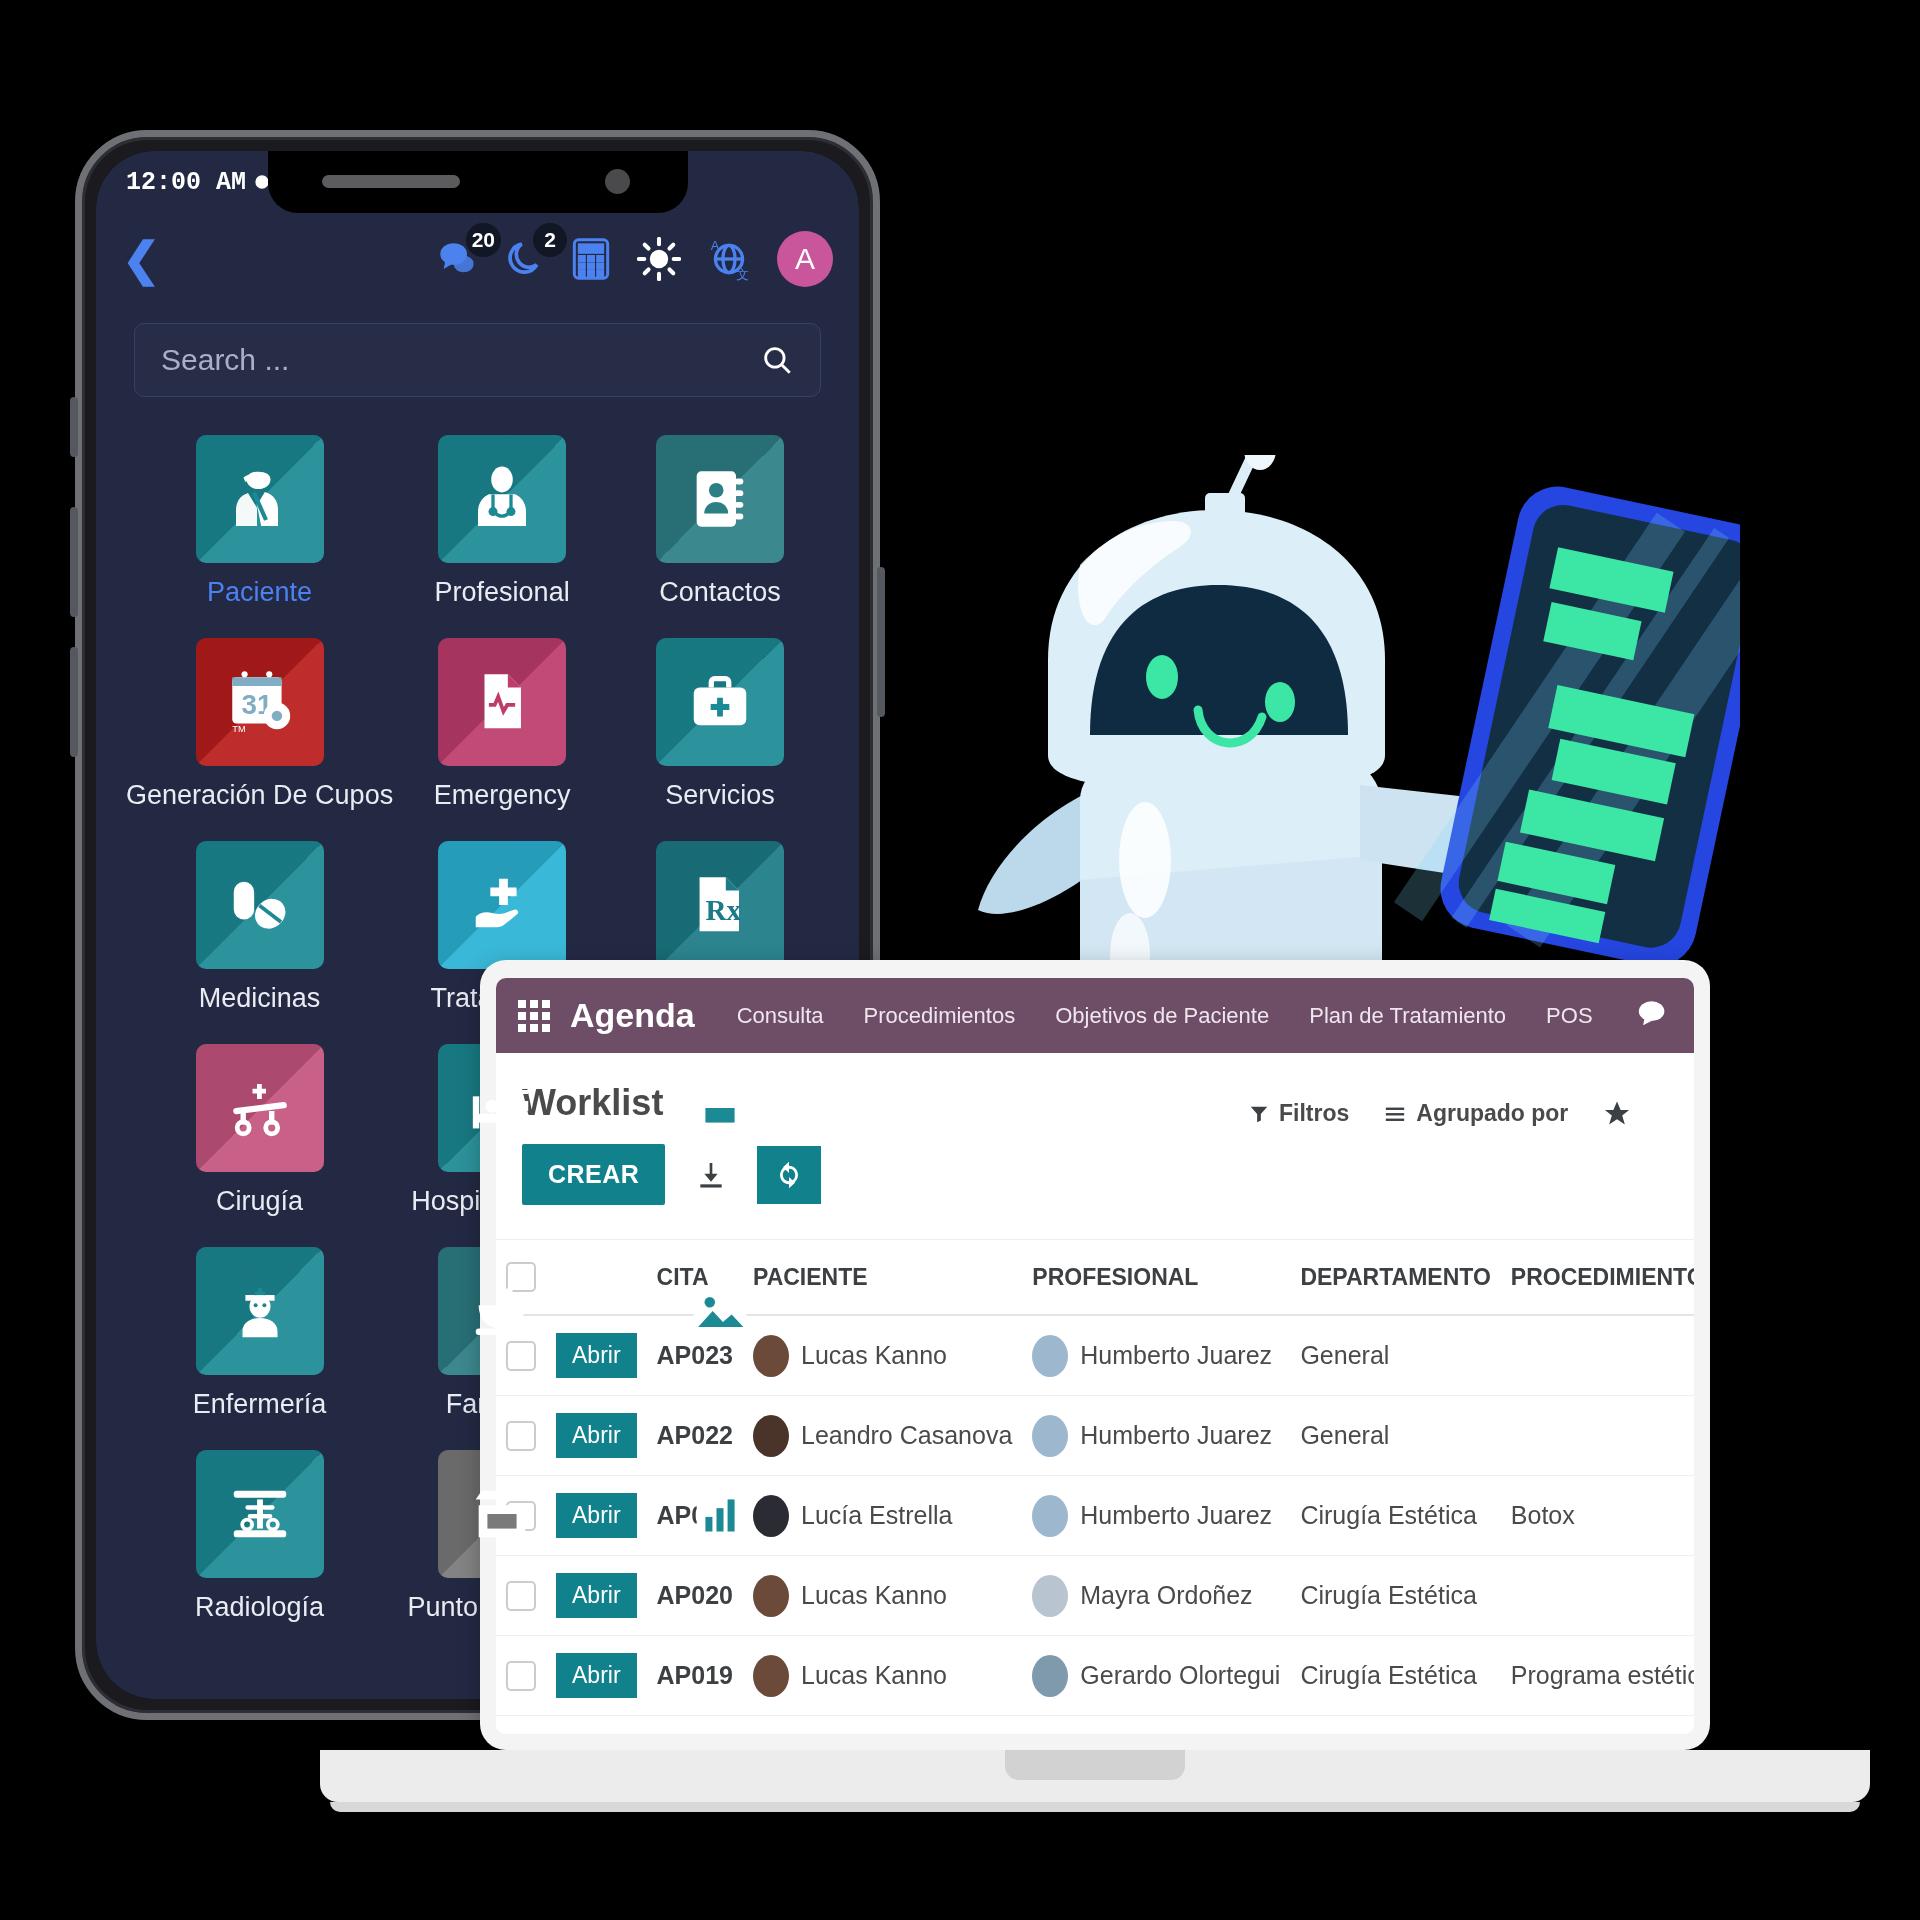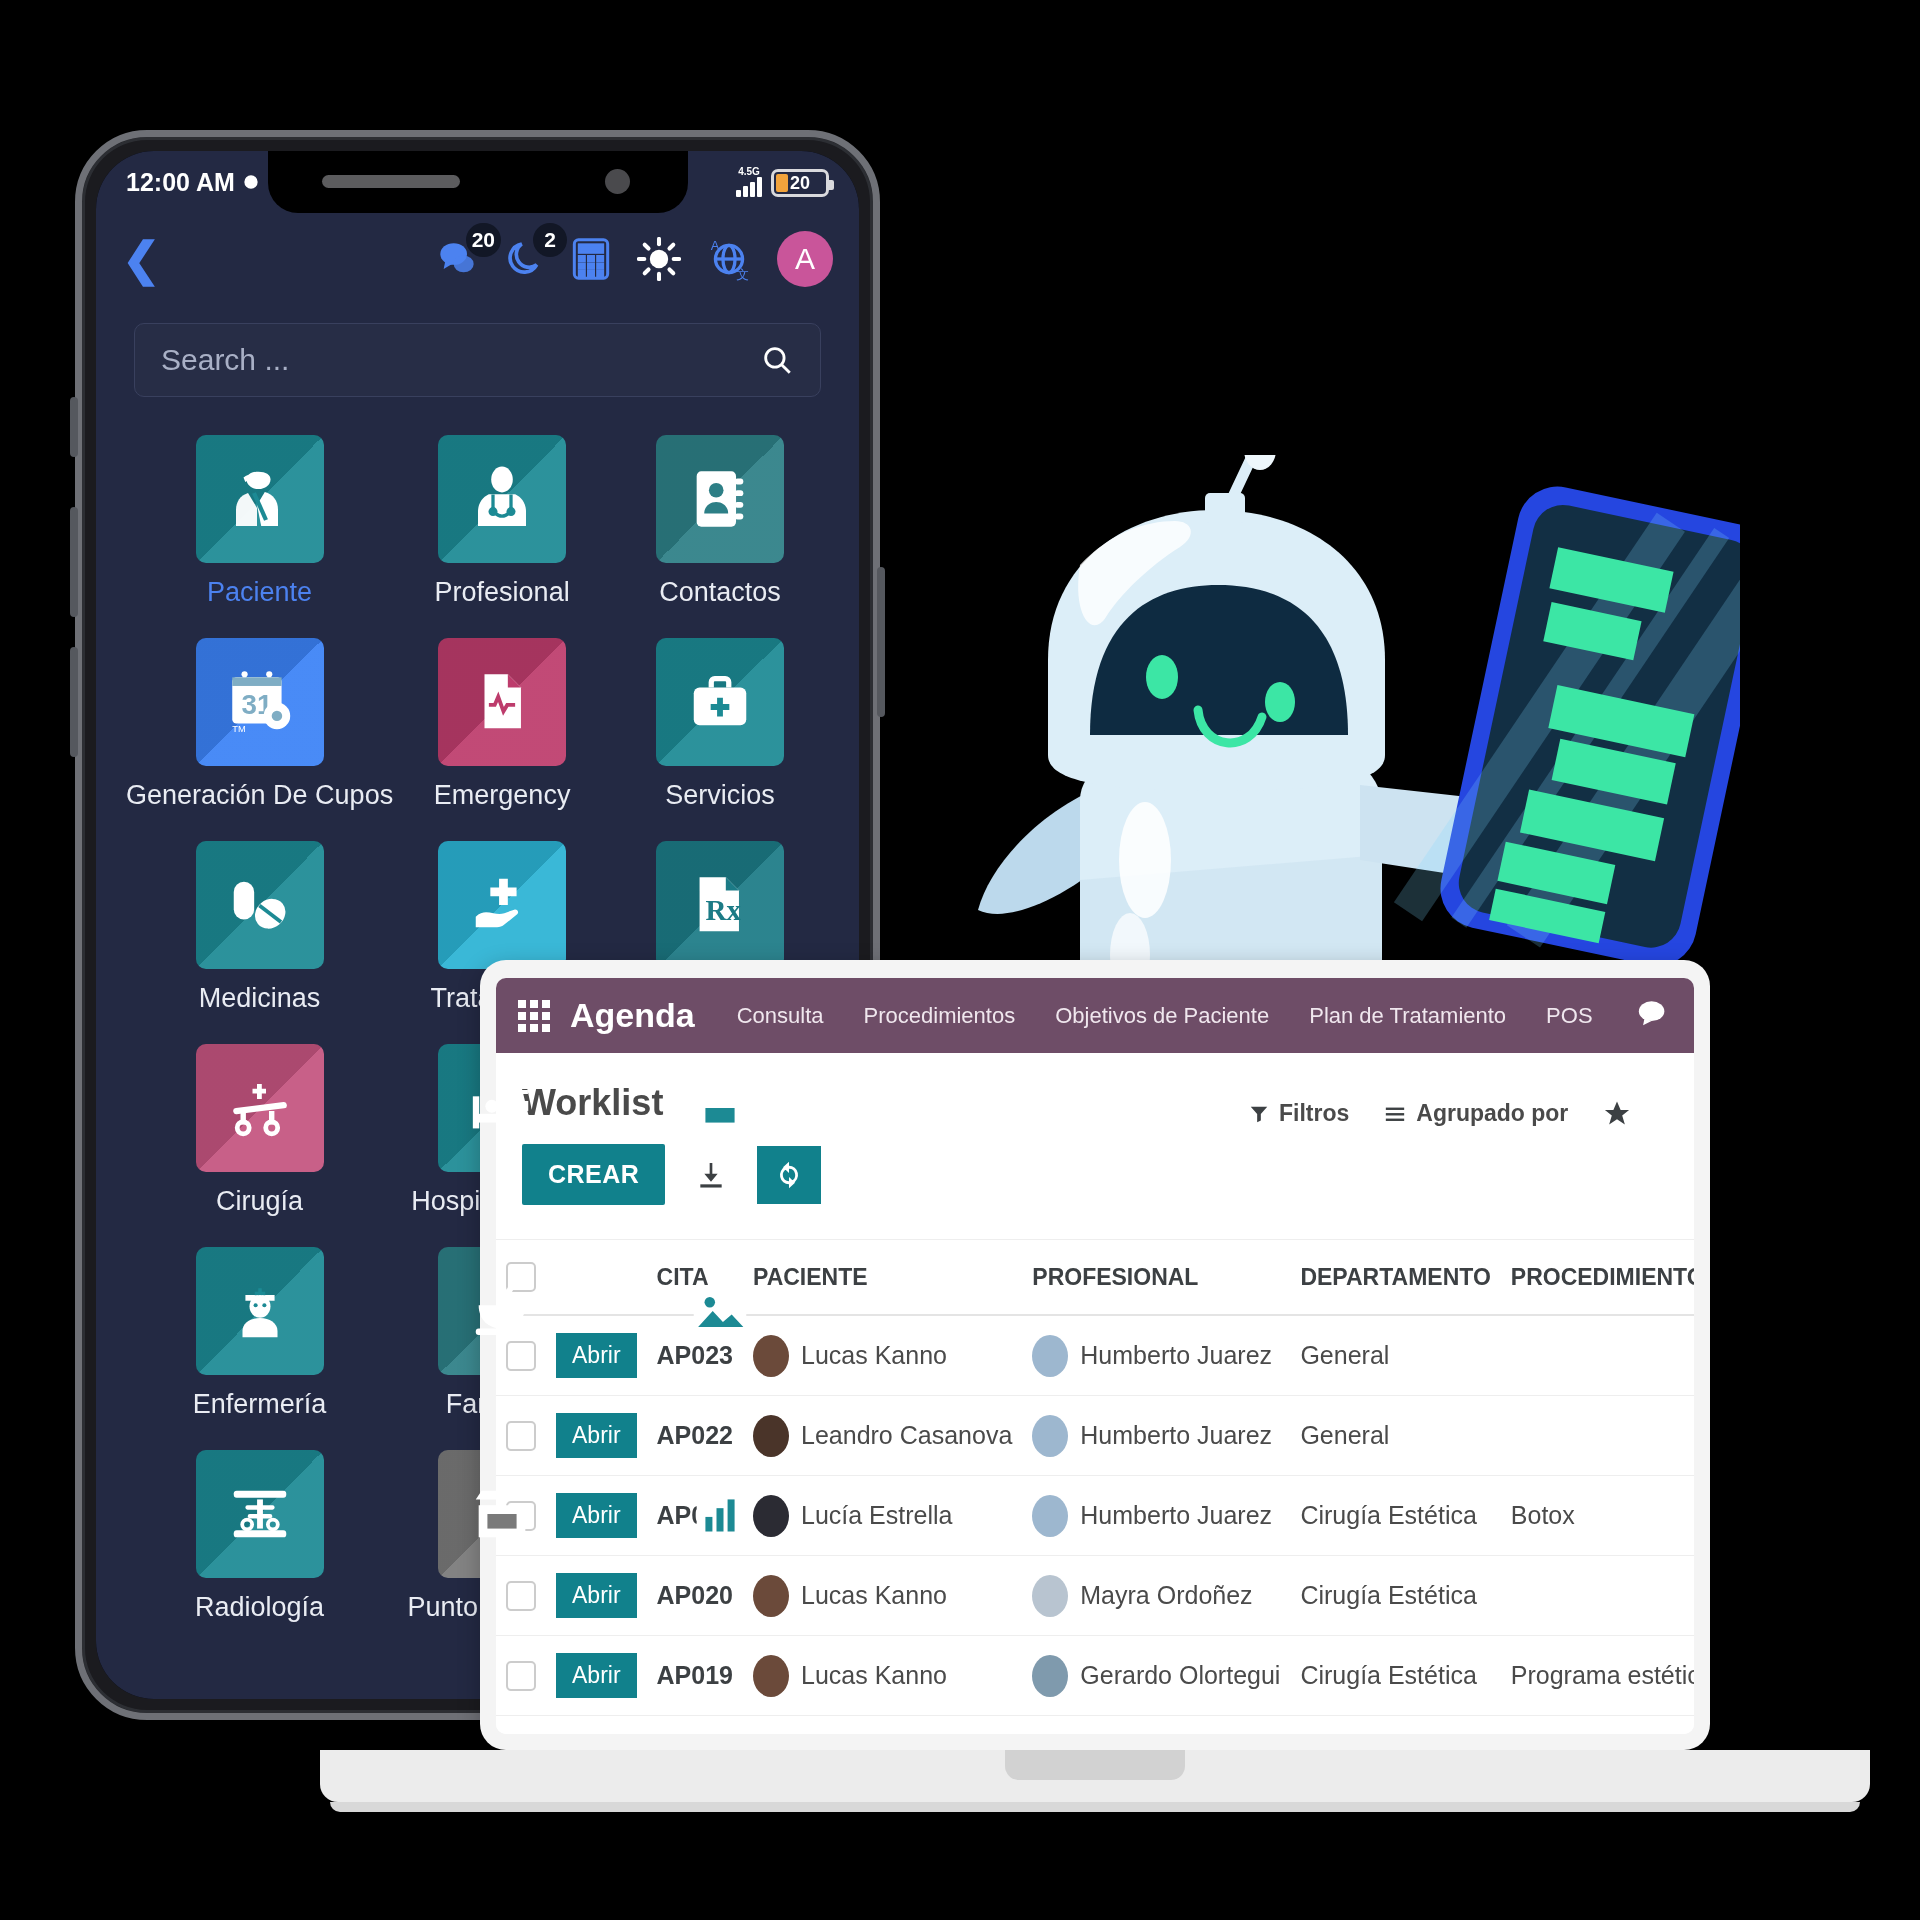--- a/index.html
+++ b/index.html
@@ -15,22 +15,22 @@
   #phone .btn-r { position:absolute; right:-12px; background:#55585e; border-radius:4px; width:8px; }
   #phone-screen { position:absolute; left:14px; top:14px; right:14px; bottom:14px;
     border-radius:58px; background:#000; overflow:hidden; }
   #notch { position:absolute; left:50%; transform:translateX(-50%); top:0;
     width:420px; height:62px; background:#000; border-radius:0 0 30px 30px; z-index:12; }
   #notch .speaker { position:absolute; left:54px; top:24px; width:138px; height:13px;
     background:#5c5c5e; border-radius:7px; }
   #notch .cam { position:absolute; right:58px; top:18px; width:25px; height:25px;
     background:#4a4a4d; border-radius:50%; }
   #statusbar { position:absolute; left:0; top:0; width:100%; height:62px; z-index:11;
-    display:flex; align-items:center; justify-content:space-between; padding:0 30px;
-    color:#fff; font-size:25px; font-weight:bold; }
+    display:flex; align-items:center; padding:0 30px;
+    color:#fff; font-size:25px; font-weight:bold;font-family:Liberation Mono, monospace; }
   #statusbar .left { display:flex; align-items:center; gap:6px; }
   #statusbar .right { display:flex; align-items:flex-end; gap:9px; }
   .net-txt { font-size:10px; font-weight:bold; line-height:1; }
   .bars { display:flex; align-items:flex-end; gap:2px; height:20px; }
   .bars i { width:5px; background:#fff; border-radius:1px; display:block; }
   .batt { width:58px; height:28px; border:3px solid #d9d9dd; border-radius:7px;
     position:relative; display:flex; align-items:center; padding:2px; }
   .batt:after { content:""; position:absolute; right:-8px; top:8px; width:5px; height:10px;
     background:#d9d9dd; border-radius:0 2px 2px 0; }
   .batt .fill { width:12px; height:100%; background:#f2a33c; border-radius:2px; }
@@ -252,21 +252,21 @@
                   <rect x="17" y="9" width="3" height="2" rx="1"></rect>
                   <rect x="17" y="13" width="3" height="2" rx="1"></rect>
                   <rect x="17" y="17" width="3" height="2" rx="1"></rect>
                   <circle cx="10.7" cy="9" r="2.5" fill="#2d7f86"></circle>
                   <path d="M6.6 17c0-2.4 1.8-4 4.1-4s4.1 1.6 4.1 4z" fill="#2d7f86"></path>
                 </svg>
               </div>
               <div class="lab">Contactos</div>
             </div>
             <div class="cell">
-              <div class="tile" style="background:#3b82f6">
+              <div class="tile" style="background:#b91c1c">
                 <div class="shade"></div>
                 <svg width="74" height="74" viewBox="0 0 24 24" fill="#fff">
                   <rect x="3" y="4" width="16" height="15" rx="1.4"></rect>
                   <rect x="3" y="4" width="16" height="2.8" fill="#7fadc4"></rect>
                   <circle cx="7" cy="3" r="1" fill="#fff"></circle>
                   <circle cx="15" cy="3" r="1" fill="#fff"></circle>
                   <text x="6" y="16" font-size="9" font-weight="bold" fill="#7fadc4" font-family="sans-serif">31</text>
                   <circle cx="17.5" cy="16.5" r="4.3" fill="#fff"></circle>
                   <circle cx="17.5" cy="16.5" r="1.7" fill="#7fadc4"></circle>
                   <text x="3" y="21.6" font-size="3" fill="#fff">TM</text>

